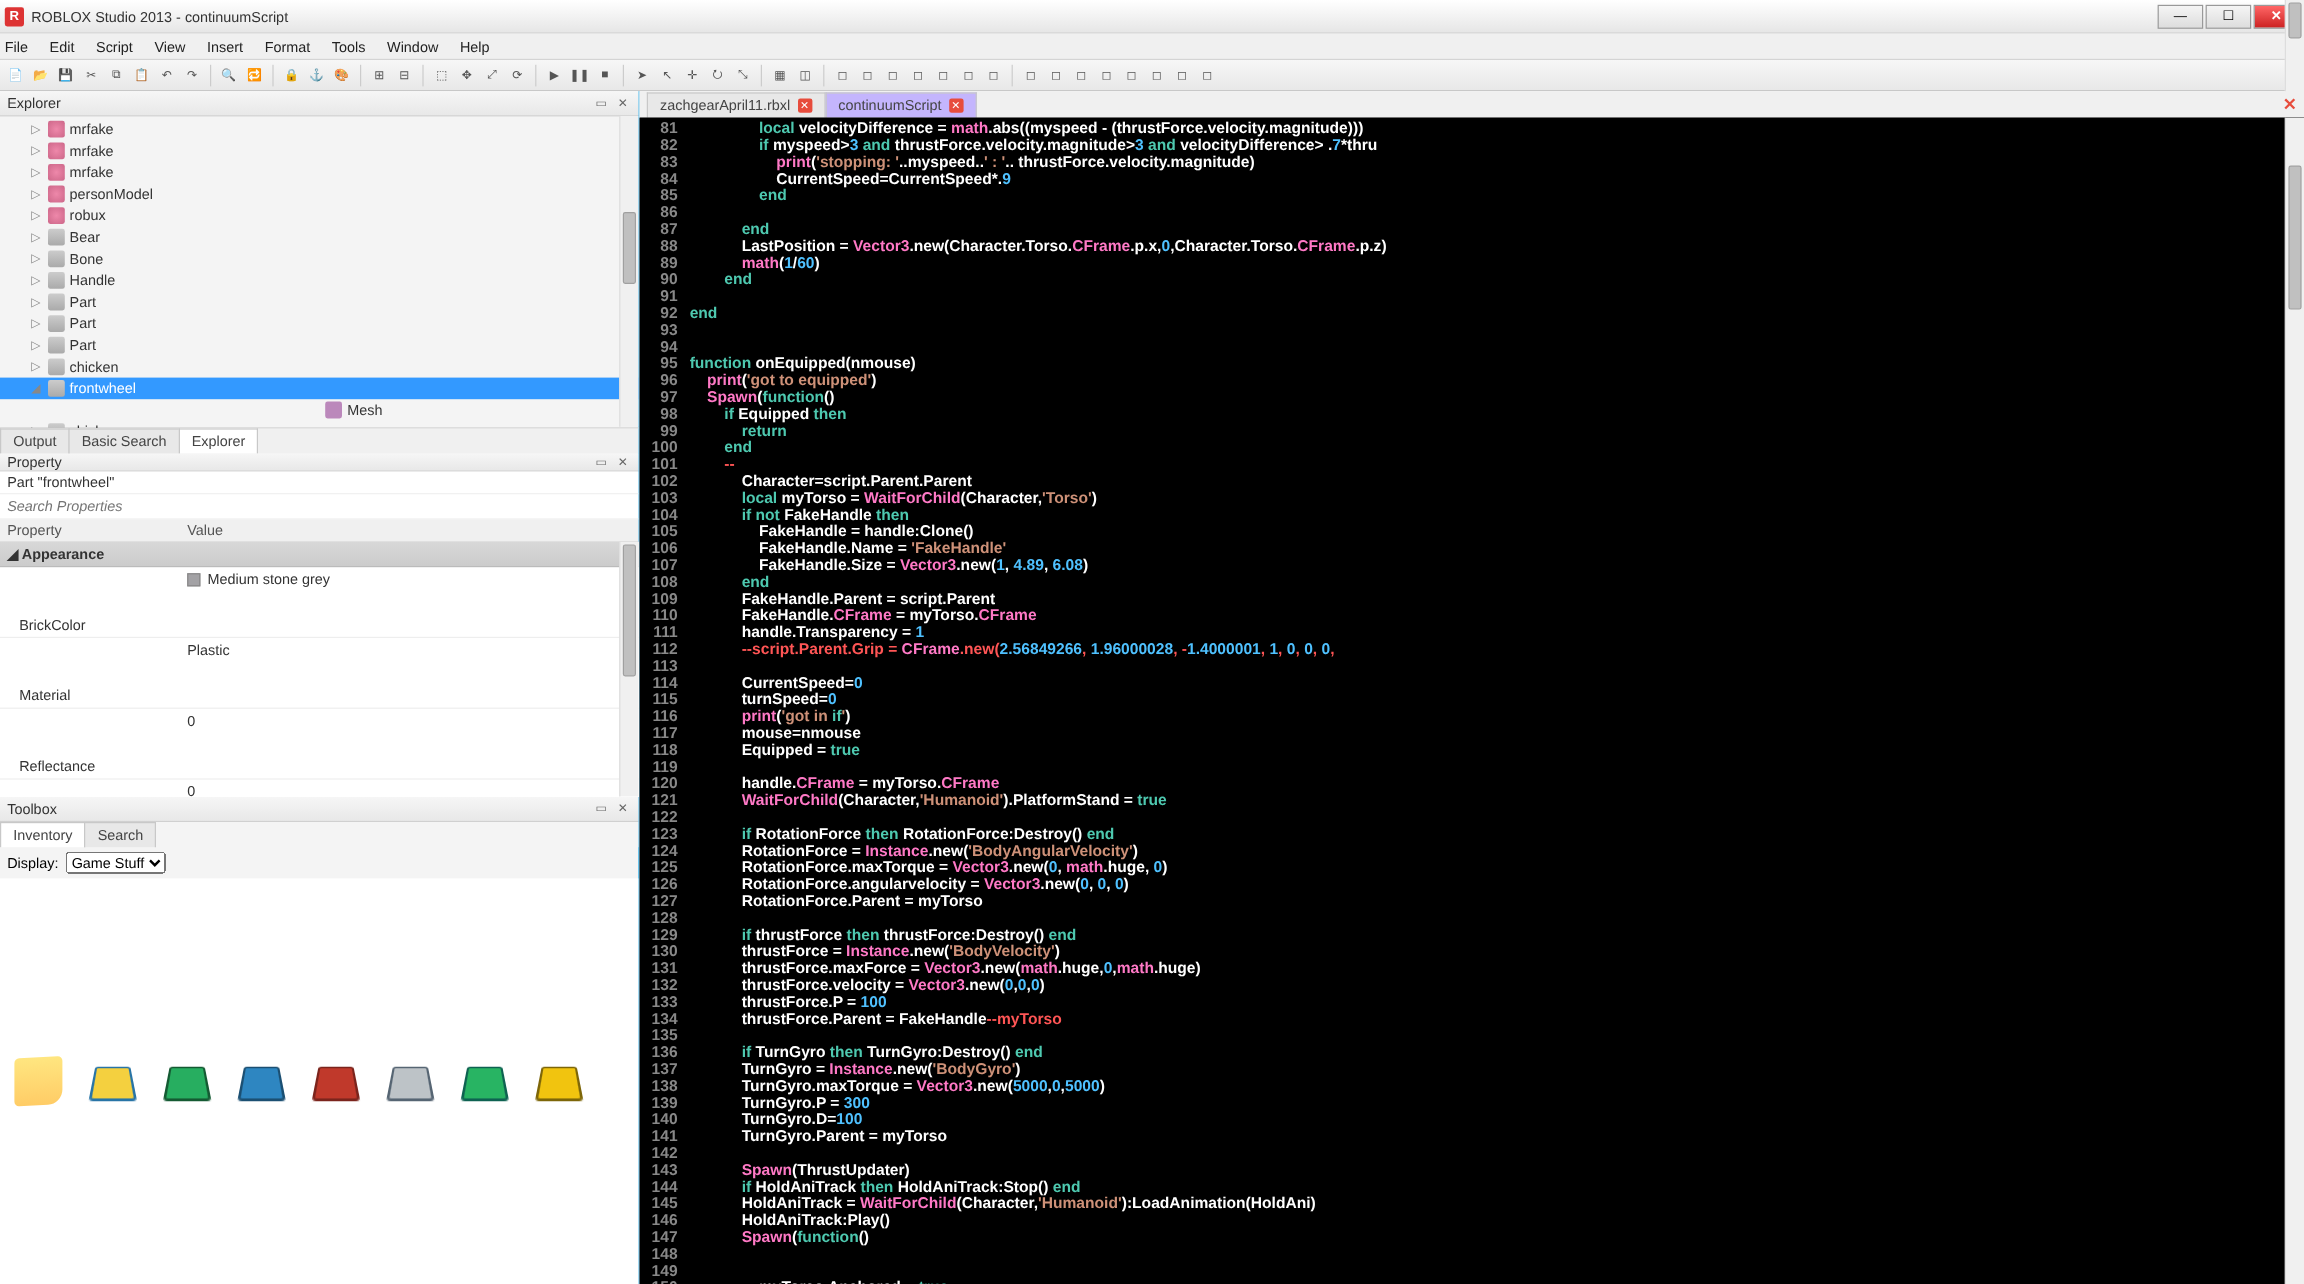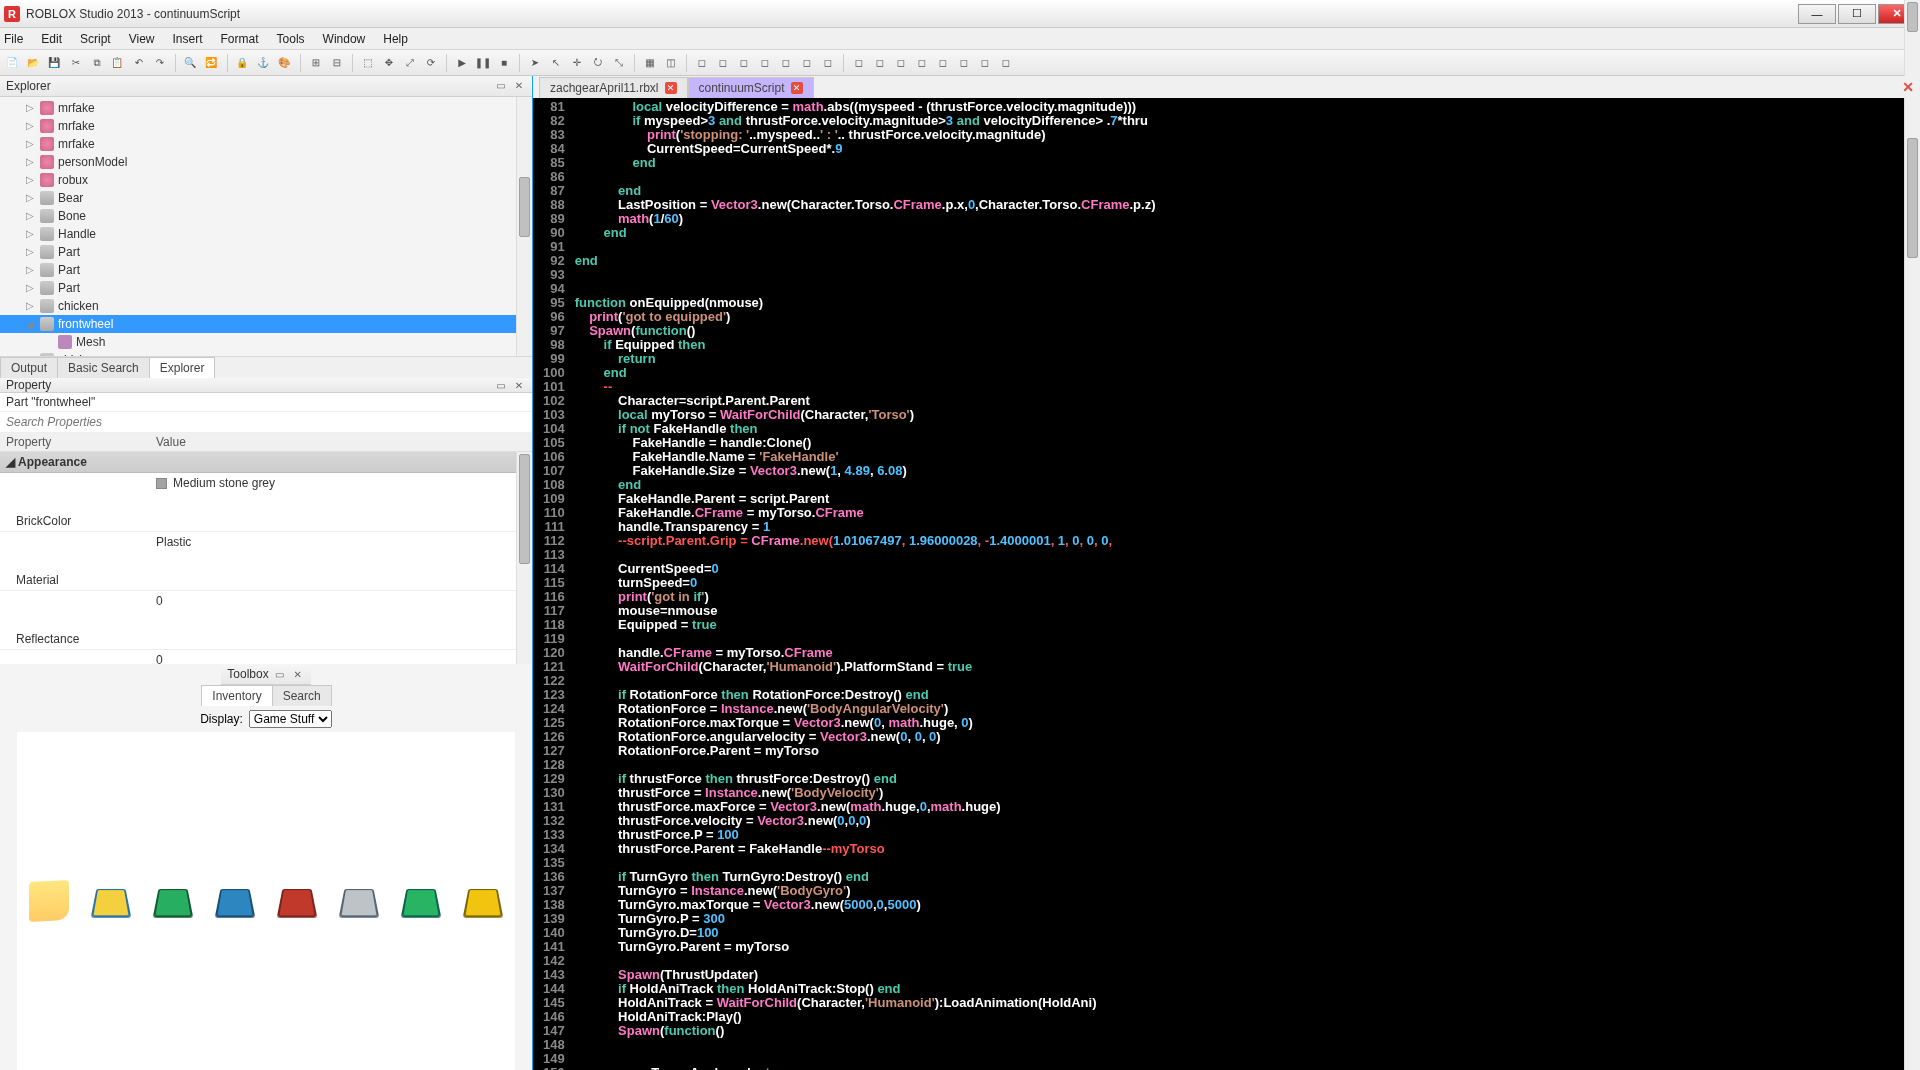--- a/index.html
+++ b/index.html
@@ -50,21 +50,21 @@
 .prop-header { display:flex; background:#f0f0f0; border-bottom:1px solid #ddd; font-size:12px; color:#555;}
 .prop-header div:first-child { width:150px; padding:2px 6px;}
 .prop-header div:last-child { flex:1; padding:2px 6px;}
 .prop-cat { background: linear-gradient(#d8d8d8,#ccc); padding: 3px 6px; font-size:12px; font-weight:bold; color:#333; border-bottom:1px solid #bbb;}
 .prop-row { display:flex; border-bottom:1px solid #eee; font-size:12px;}
 .prop-row .pn { width:150px; padding:3px 16px; color:#333;margin-top:38px;}
 .prop-row .pv { flex:1; padding:3px 6px; color:#333;}
 .prop-row.ro .pn,.prop-row.ro .pv{ color:#999;}
 .swatch { display:inline-block; width:11px; height:11px; background:#a3a2a5; border:1px solid #888; margin-right:6px; vertical-align:middle;}
 
-.toolbox { flex:1; display:flex; flex-direction:column;align-items:center; }
+.toolbox { flex:1; display:flex; flex-direction:column; }
 .toolbox .tab-row { display:flex; background:#f4f4f4;}
 .toolbox .display { padding:4px 6px; font-size:12px; display:flex; align-items:center; gap:6px;}
 .toolbox select { font-size:12px;}
 .tool-items { flex:1; display:flex; gap:18px; padding:10px; align-items:center; background:#fff;}
 .tool-item { width:44px; height:44px; display:inline-flex; align-items:center; justify-content:center;}
 .tool-script { width:40px; height:40px; background: linear-gradient(#ffe680,#fc6); border-radius:4px 4px 12px 4px; transform: skewY(-3deg);}
 .tool-flag { width:34px; height:34px; transform: perspective(60px) rotateX(35deg); border-radius:3px;}
 
 .rightcol { flex:1; display:flex; flex-direction:column; background:#f0f0f0; }
 .doctabs { height:22px; display:flex; align-items:flex-end; background:#f0f0f0; padding-left:6px; position:relative;}
@@ -228,21 +228,21 @@
           <div class="tree-row" style="padding-left: 26px;">
             <span class="exp">▷</span>
             <span class="icon ic-cyl"></span>
             <span>chicken</span>
           </div>
           <div class="tree-row sel" style="padding-left: 26px;">
             <span class="exp">◢</span>
             <span class="icon ic-cyl"></span>
             <span>frontwheel</span>
           </div>
-          <div class="tree-row" style="padding-left: 44px;">
+          <div class="tree-row" style="padding-left: 44px; justify-content: center;">
             <span class="exp"></span>
             <span class="icon ic-mesh"></span>
             <span>Mesh</span>
           </div>
           <div class="tree-row" style="padding-left: 26px;">
             <span class="exp">▷</span>
             <span class="icon ic-cyl"></span>
             <span>chicken</span>
           </div>
           <div class="vsb">
@@ -466,21 +466,21 @@
 <span class="wh">            Character=script.Parent.Parent</span>
 <span class="wh">            <span class="kw">local</span> myTorso = <span class="pk">WaitForChild</span>(Character,<span class="str">'Torso'</span>)</span>
 <span class="wh">            <span class="kw">if</span> <span class="kw">not</span> FakeHandle <span class="kw">then</span></span>
 <span class="wh">                FakeHandle = handle:Clone()</span>
 <span class="wh">                FakeHandle.Name = <span class="str">'FakeHandle'</span></span>
 <span class="wh">                FakeHandle.Size = <span class="pk">Vector3</span>.new(<span class="num">1</span>, <span class="num">4.89</span>, <span class="num">6.08</span>)</span>
 <span class="wh">            <span class="kw">end</span></span>
 <span class="wh">            FakeHandle.Parent = script.Parent</span>
 <span class="wh">            FakeHandle.<span class="pk">CFrame</span> = myTorso.<span class="pk">CFrame</span></span>
 <span class="wh">            handle.Transparency = <span class="num">1</span></span>
-<span class="wh">            <span class="cm">--script.Parent.Grip = <span class="pk">CFrame</span>.new(<span class="num">1.01067497</span>, <span class="num">1.96000028</span>, -<span class="num">1.4000001</span>, <span class="num">1</span>, <span class="num">0</span>, <span class="num">0</span>, <span class="num">0</span>,</span></span>
+<span class="wh">            <span class="cm">--script.Parent.Grip = <span class="pk">CFrame</span>.new(<span class="num">2.56849266</span>, <span class="num">1.96000028</span>, -<span class="num">1.4000001</span>, <span class="num">1</span>, <span class="num">0</span>, <span class="num">0</span>, <span class="num">0</span>,</span></span>
 <span class="wh"></span>
 <span class="wh">            CurrentSpeed=<span class="num">0</span></span>
 <span class="wh">            turnSpeed=<span class="num">0</span></span>
 <span class="wh">            <span class="pk">print</span>(<span class="str">'got in <span class="kw">if</span>'</span>)</span>
 <span class="wh">            mouse=nmouse</span>
 <span class="wh">            Equipped = <span class="kw">true</span></span>
 <span class="wh"></span>
 <span class="wh">            handle.<span class="pk">CFrame</span> = myTorso.<span class="pk">CFrame</span></span>
 <span class="wh">            <span class="pk">WaitForChild</span>(Character,<span class="str">'Humanoid'</span>).PlatformStand = <span class="kw">true</span></span>
 <span class="wh"></span>

